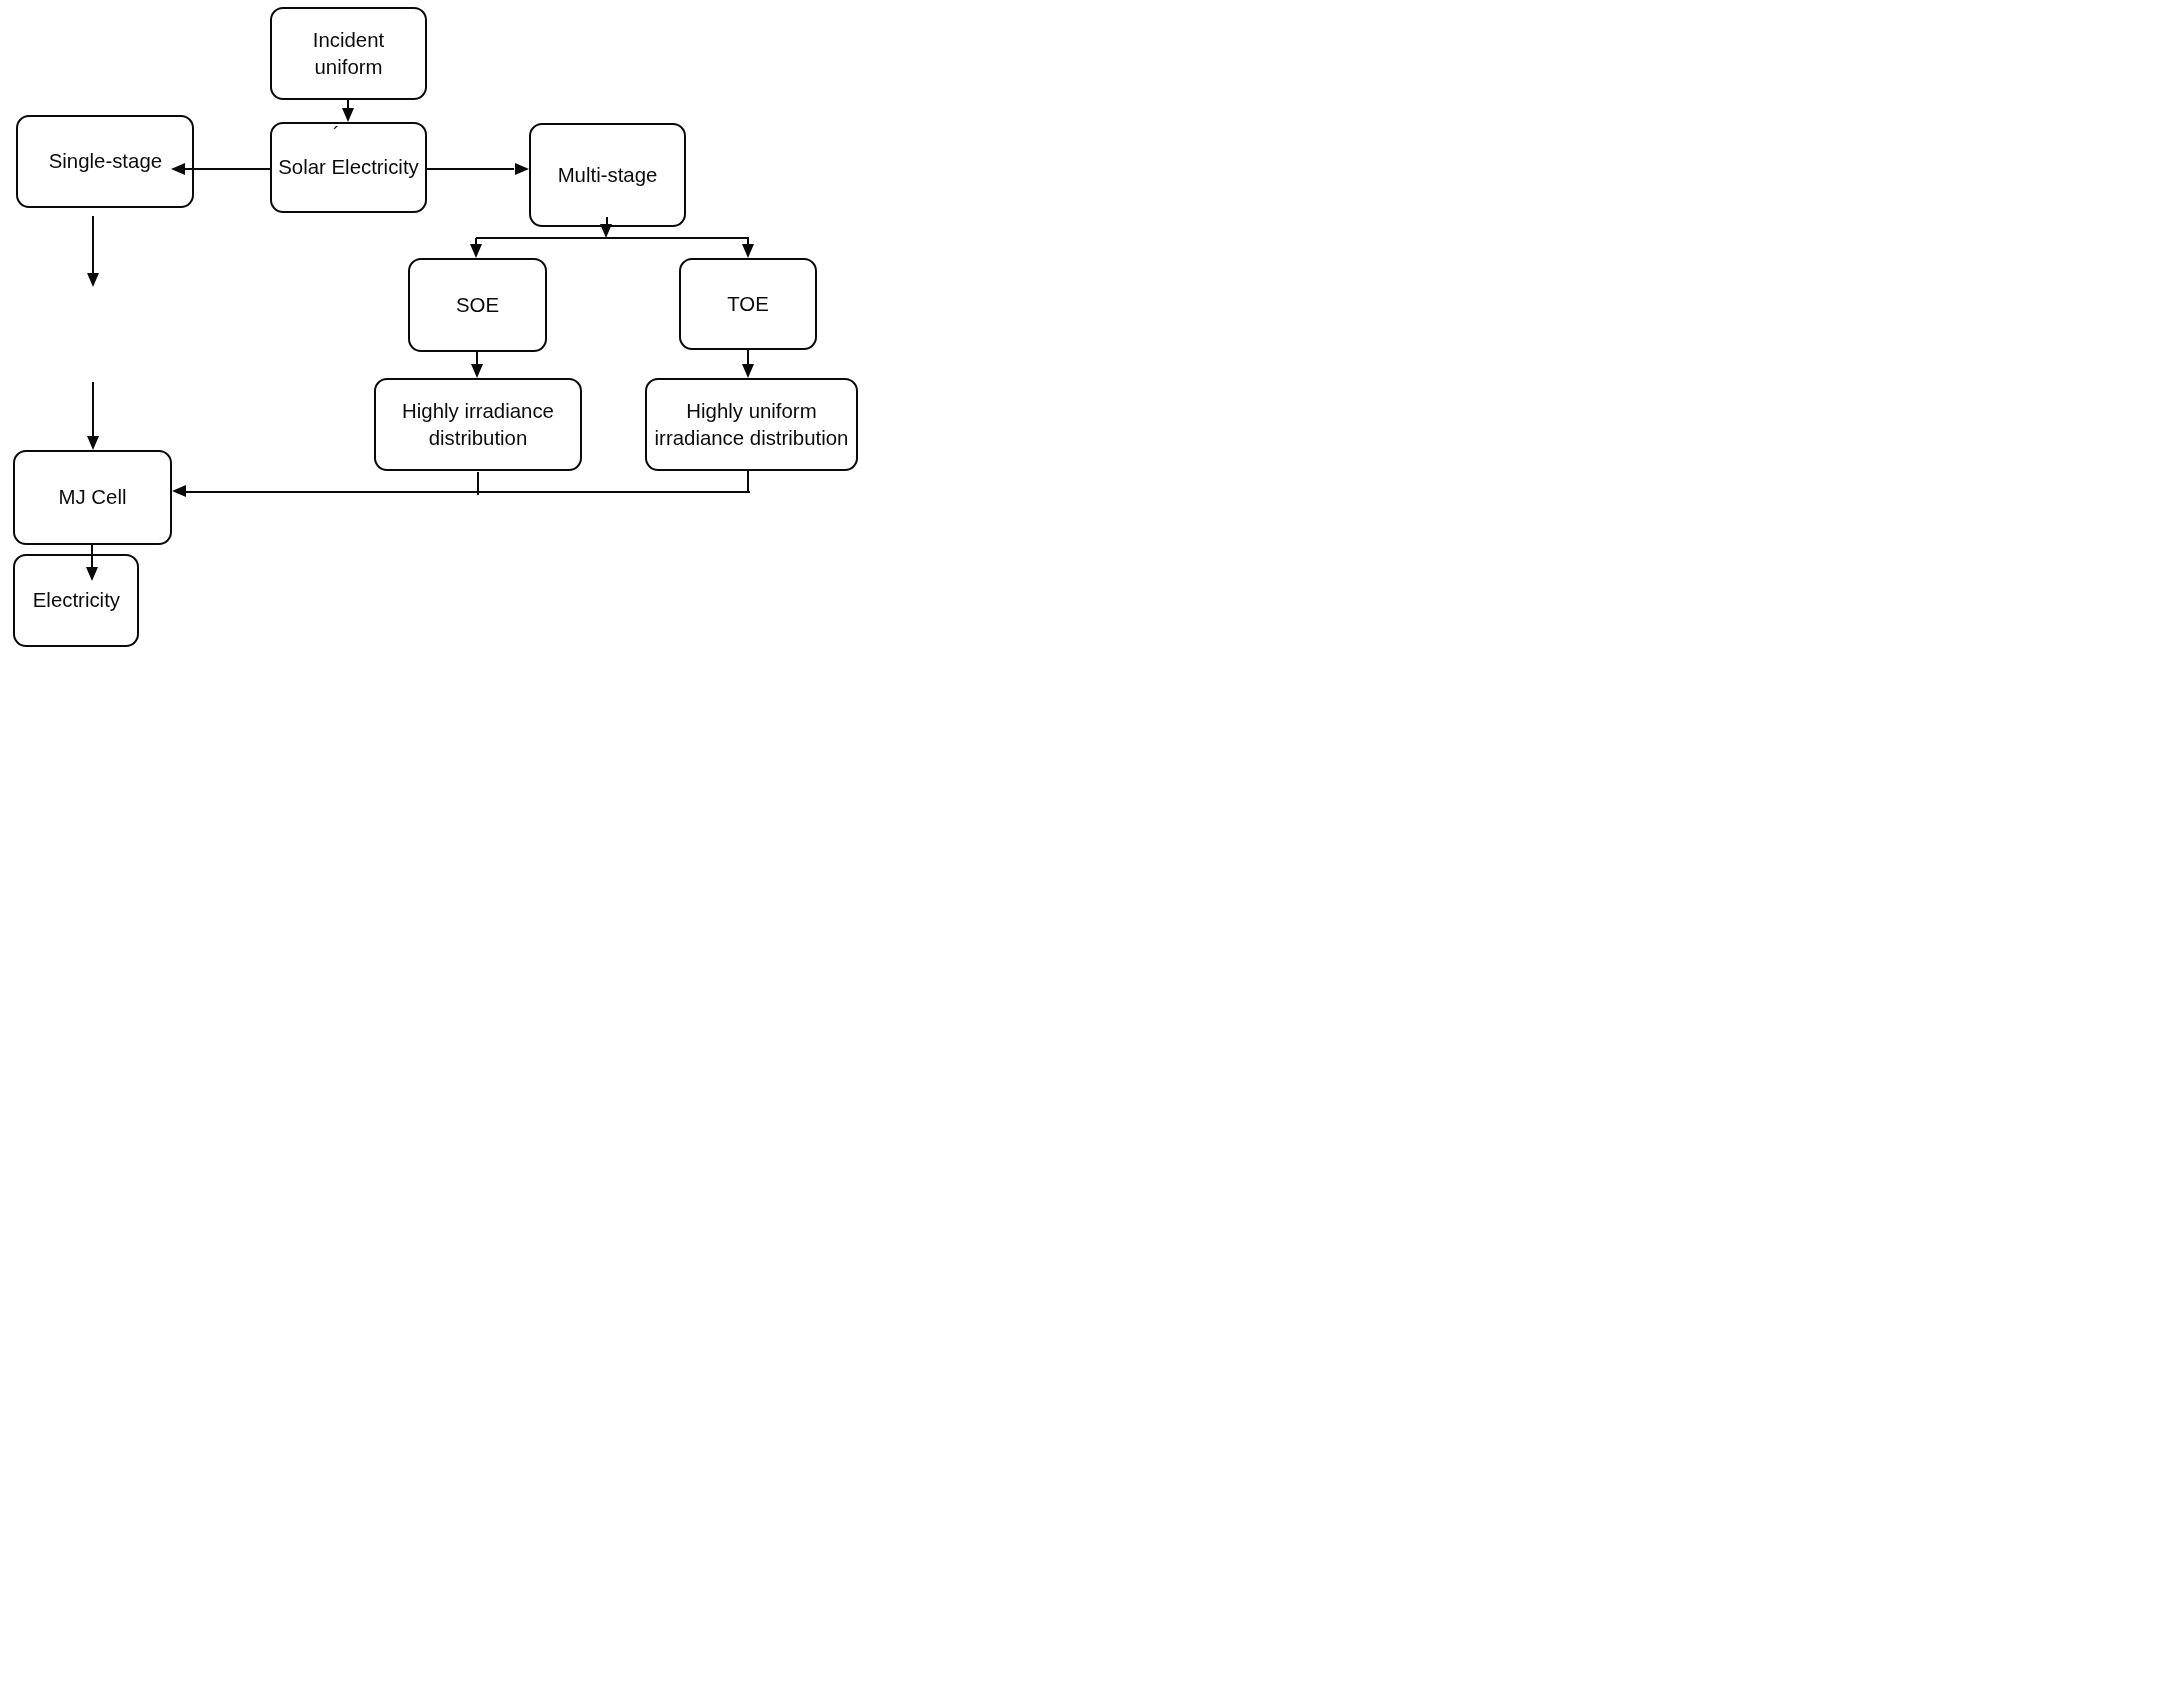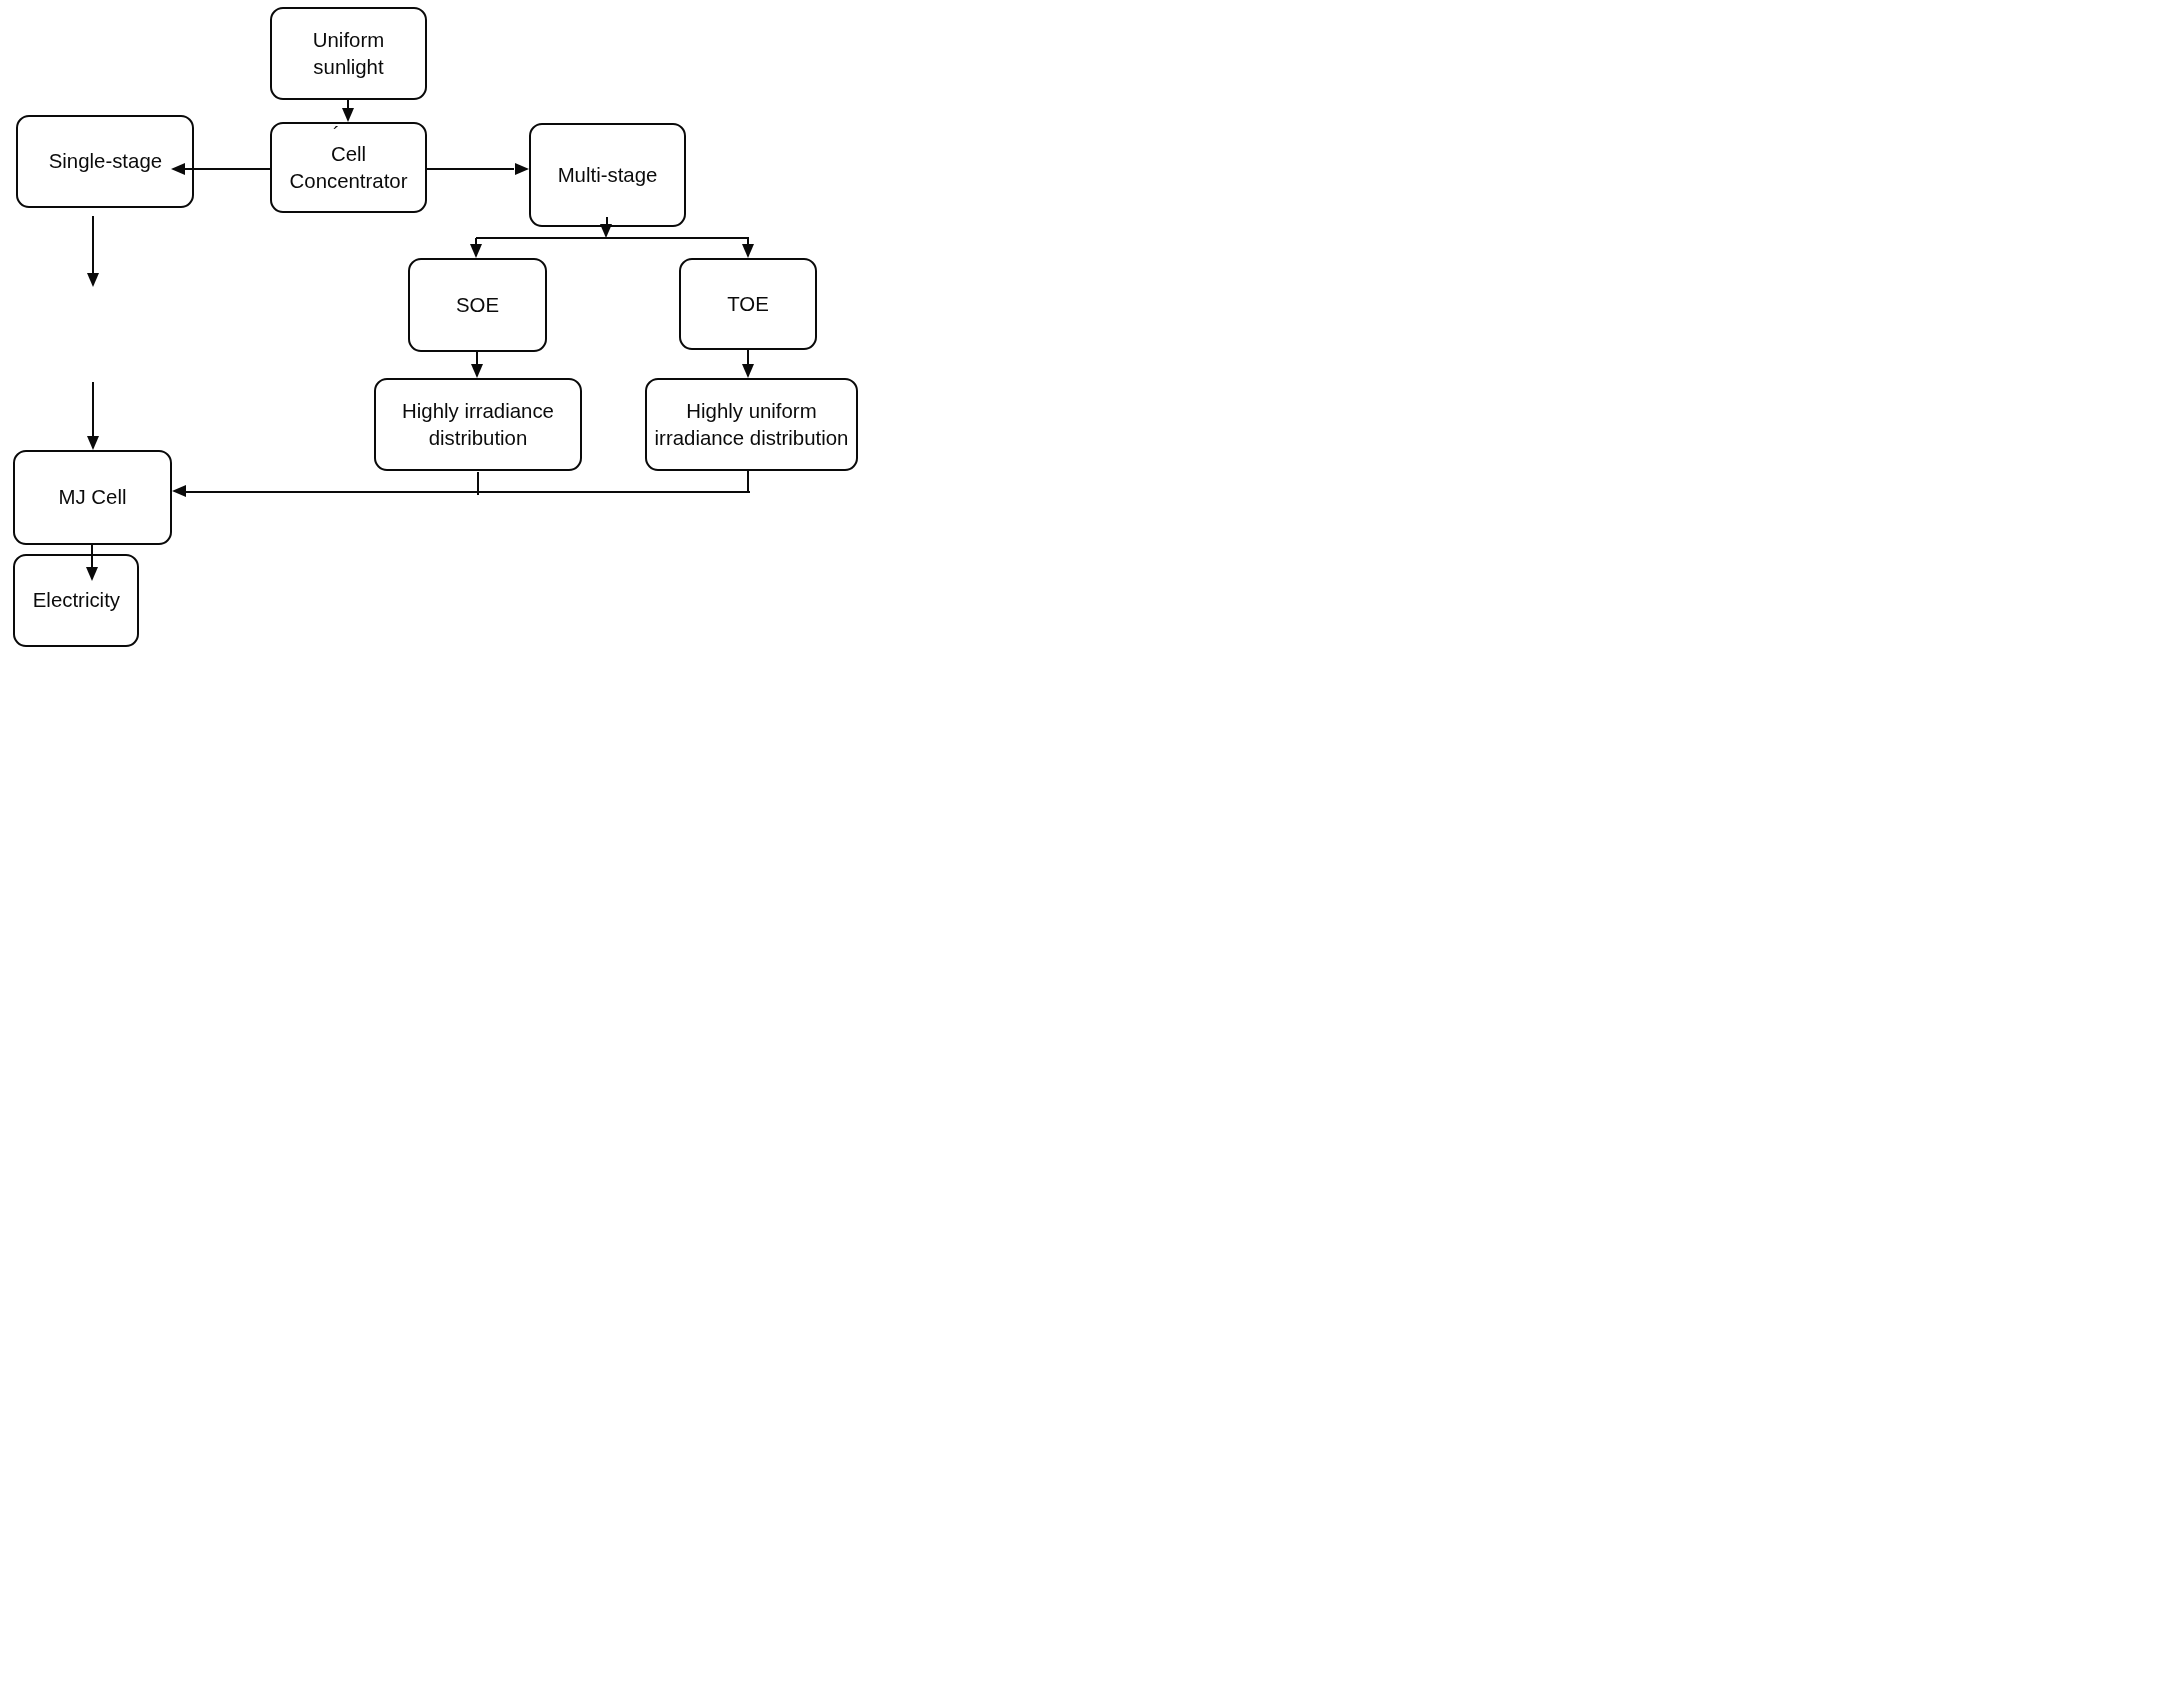--- a/index.html
+++ b/index.html
@@ -51,26 +51,26 @@
     font-size: 20px;
     line-height: 1;
   }
 </style>
 </head>
 <body>
 
 <div class="canvas">
 
   <div class="box" style="left:270px;top:7px;width:157px;height:93px">
-    <span>Uniform sunlight</span>
+    <span>Incident uniform</span>
   </div>
 
   <div class="box" style="left:270px;top:122px;width:157px;height:91px">
     <span class="stray">´</span>
-    <span>Cell Concentrator</span>
+    <span>Solar Electricity</span>
   </div>
 
   <div class="box" style="left:16.4px;top:115px;width:178px;height:93px">
     <span>Single-stage</span>
   </div>
 
   <div class="box" style="left:529px;top:123px;width:157px;height:104px">
     <span>Multi-stage</span>
   </div>
 

